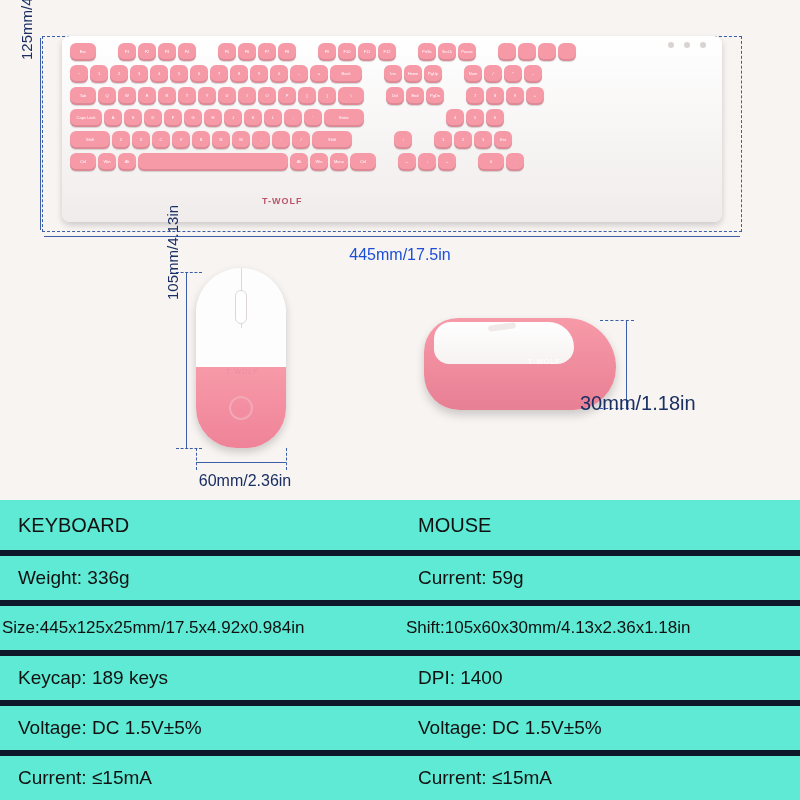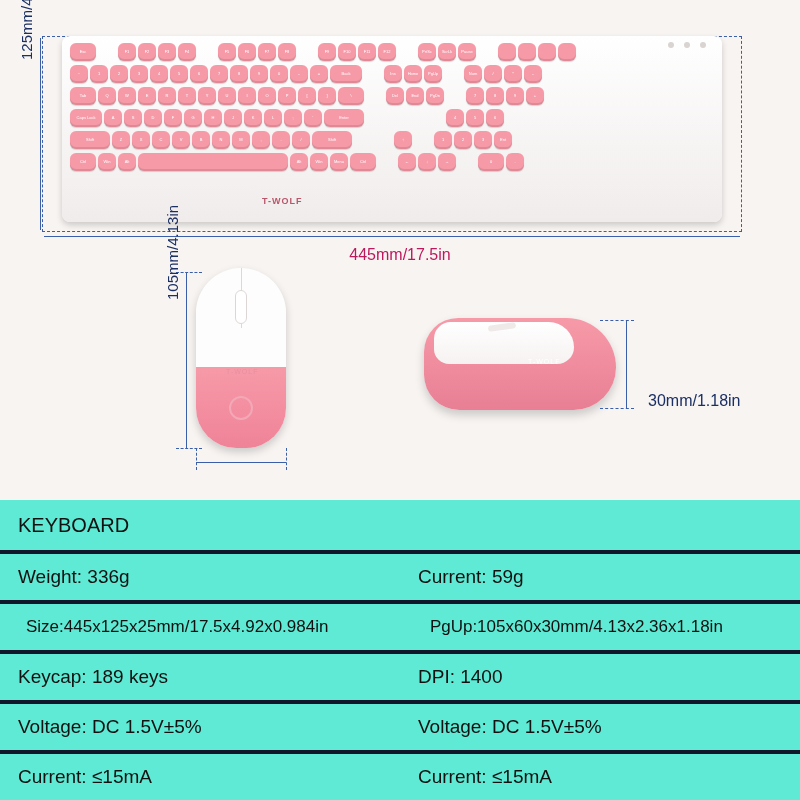--- a/index.html
+++ b/index.html
@@ -22,21 +22,21 @@
     position:absolute; left:42px; top:36px; width:700px; height:196px;
     border:1px dashed #3a5fa8;
   }
   .kb-dim-left {
     position:absolute; left:18px; top:60px;
     transform:rotate(-90deg); transform-origin:left top;
     font-size:15px; color:#1b2f63; white-space:nowrap;
   }
   .kb-dim-bottom {
     position:absolute; left:0; top:246px; width:800px; text-align:center;
-    font-size:16px; color:#be185d;
+    font-size:16px; color:#1d4ed8;
   }
   .kb-arrow-h {
     position:absolute; left:44px; top:236px; width:696px; height:1px;
     background:#3a5fa8;
   }
   .kb-arrow-v {
     position:absolute; left:40px; top:38px; width:1px; height:192px;
     background:#3a5fa8;
   }
 
@@ -124,32 +124,32 @@
   }
   .m-dash-v1 { position:absolute; left:196px; top:448px; width:1px; height:22px; border-left:1px dashed #3a5fa8; }
   .m-dash-v2 { position:absolute; left:286px; top:448px; width:1px; height:22px; border-left:1px dashed #3a5fa8; }
   .m-dash-h1 { position:absolute; left:176px; top:272px; width:26px; height:1px; border-top:1px dashed #3a5fa8; }
   .m-dash-h2 { position:absolute; left:176px; top:448px; width:26px; height:1px; border-top:1px dashed #3a5fa8; }
 
   .s-vline { position:absolute; left:626px; top:320px; width:1px; height:88px; background:#3a5fa8; }
   .s-dash-1 { position:absolute; left:600px; top:320px; width:34px; height:1px; border-top:1px dashed #3a5fa8; }
   .s-dash-2 { position:absolute; left:600px; top:408px; width:34px; height:1px; border-top:1px dashed #3a5fa8; }
   .dim-side-mouse {
-    position:absolute; left:648px; top:392px; font-size:16px; color:#1b2f63; white-space:nowrap;
+    position:absolute; left:580px; top:392px; font-size:20px; color:#1b2f63; white-space:nowrap;
   }
 
   
   .specs { position:absolute; left:0; top:500px; width:800px; height:300px; background:#5eead4; }
-  .spec-row { display:flex; height:50px; align-items:center; border-top:4px solid #0f172a; }
+  .spec-row { display:flex; height:50px; align-items:center; border-top:6px solid #0f172a; }
   .spec-row:first-child { border-top:none; }
   .spec-cell {
     flex:1 1 50%; padding:0 18px; font-size:19px; color:#111; white-space:nowrap;
   }
   .spec-cell.head { font-size:20px; }
-  .spec-row.size .spec-cell { font-size:17px; padding:0 6px;margin-left:24px; }
+  .spec-row.size .spec-cell { font-size:17px; padding:0 6px; }
   .spec-row.size .spec-cell:first-child { padding-left:2px; }
 </style>
 </head>
 <body>
 
 <div class="page">
 
   <div class="diagram">
 
     <div class="kb-dash"></div>
@@ -316,44 +316,46 @@
     <div class="mouse-top">
       <div class="split"></div>
       <div class="wheel"></div>
       <div class="logo">T-WOLF</div>
       <div class="ring"></div>
     </div>
 
     <div class="m-dash-v1"></div>
     <div class="m-dash-v2"></div>
     <div class="m-hline"></div>
+    <div class="dim-bottom-mouse">60mm/2.36in</div>
 
     <div class="mouse-side">
       <div class="top-white"></div>
       <div class="btn-line"></div>
       <div class="logo2">T-WOLF</div>
     </div>
     <div class="s-dash-1"></div>
     <div class="s-dash-2"></div>
     <div class="s-vline"></div>
     <div class="dim-side-mouse">30mm/1.18in</div>
 
   </div>
 
   <div class="specs" id="specs">
       <div class="spec-row">
         <div class="spec-cell head">KEYBOARD</div>
+        <div class="spec-cell head">MOUSE</div>
       </div>
       <div class="spec-row">
         <div class="spec-cell">Weight: 336g</div>
         <div class="spec-cell">Current: 59g</div>
       </div>
       <div class="spec-row size">
         <div class="spec-cell">Size:445x125x25mm/17.5x4.92x0.984in</div>
-        <div class="spec-cell">PgUp:105x60x30mm/4.13x2.36x1.18in</div>
+        <div class="spec-cell">Shift:105x60x30mm/4.13x2.36x1.18in</div>
       </div>
       <div class="spec-row">
         <div class="spec-cell">Keycap: 189 keys</div>
         <div class="spec-cell">DPI: 1400</div>
       </div>
       <div class="spec-row">
         <div class="spec-cell">Voltage: DC 1.5V±5%</div>
         <div class="spec-cell">Voltage: DC 1.5V±5%</div>
       </div>
       <div class="spec-row">

